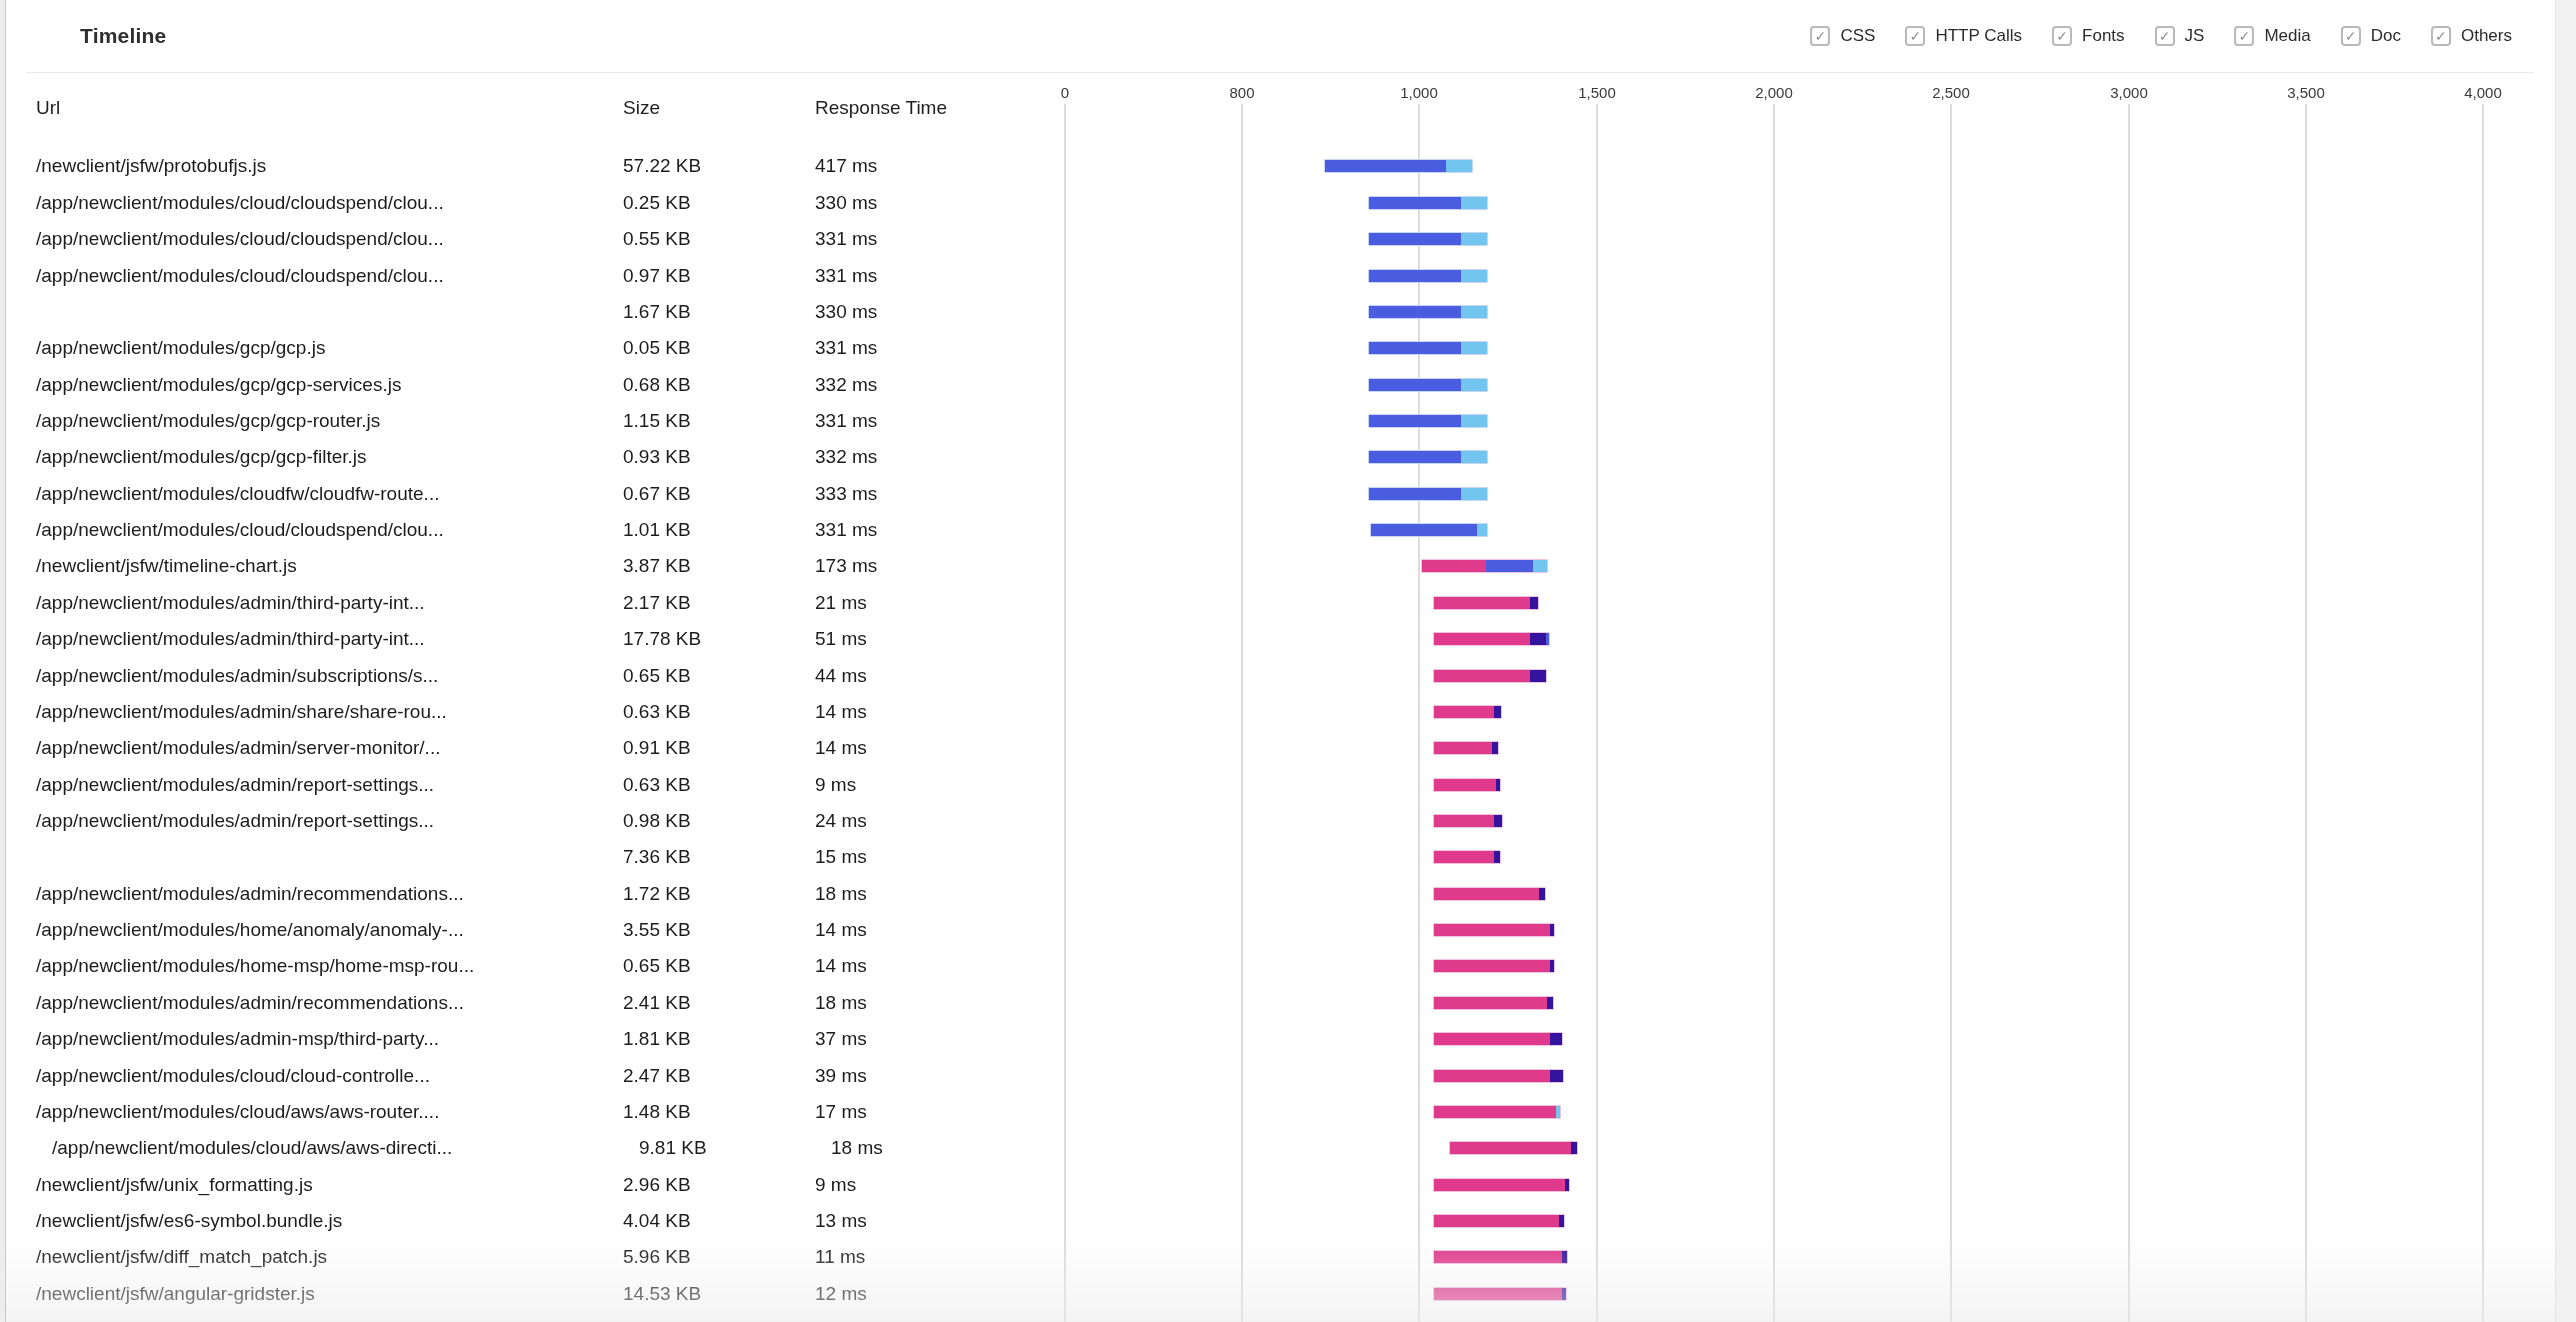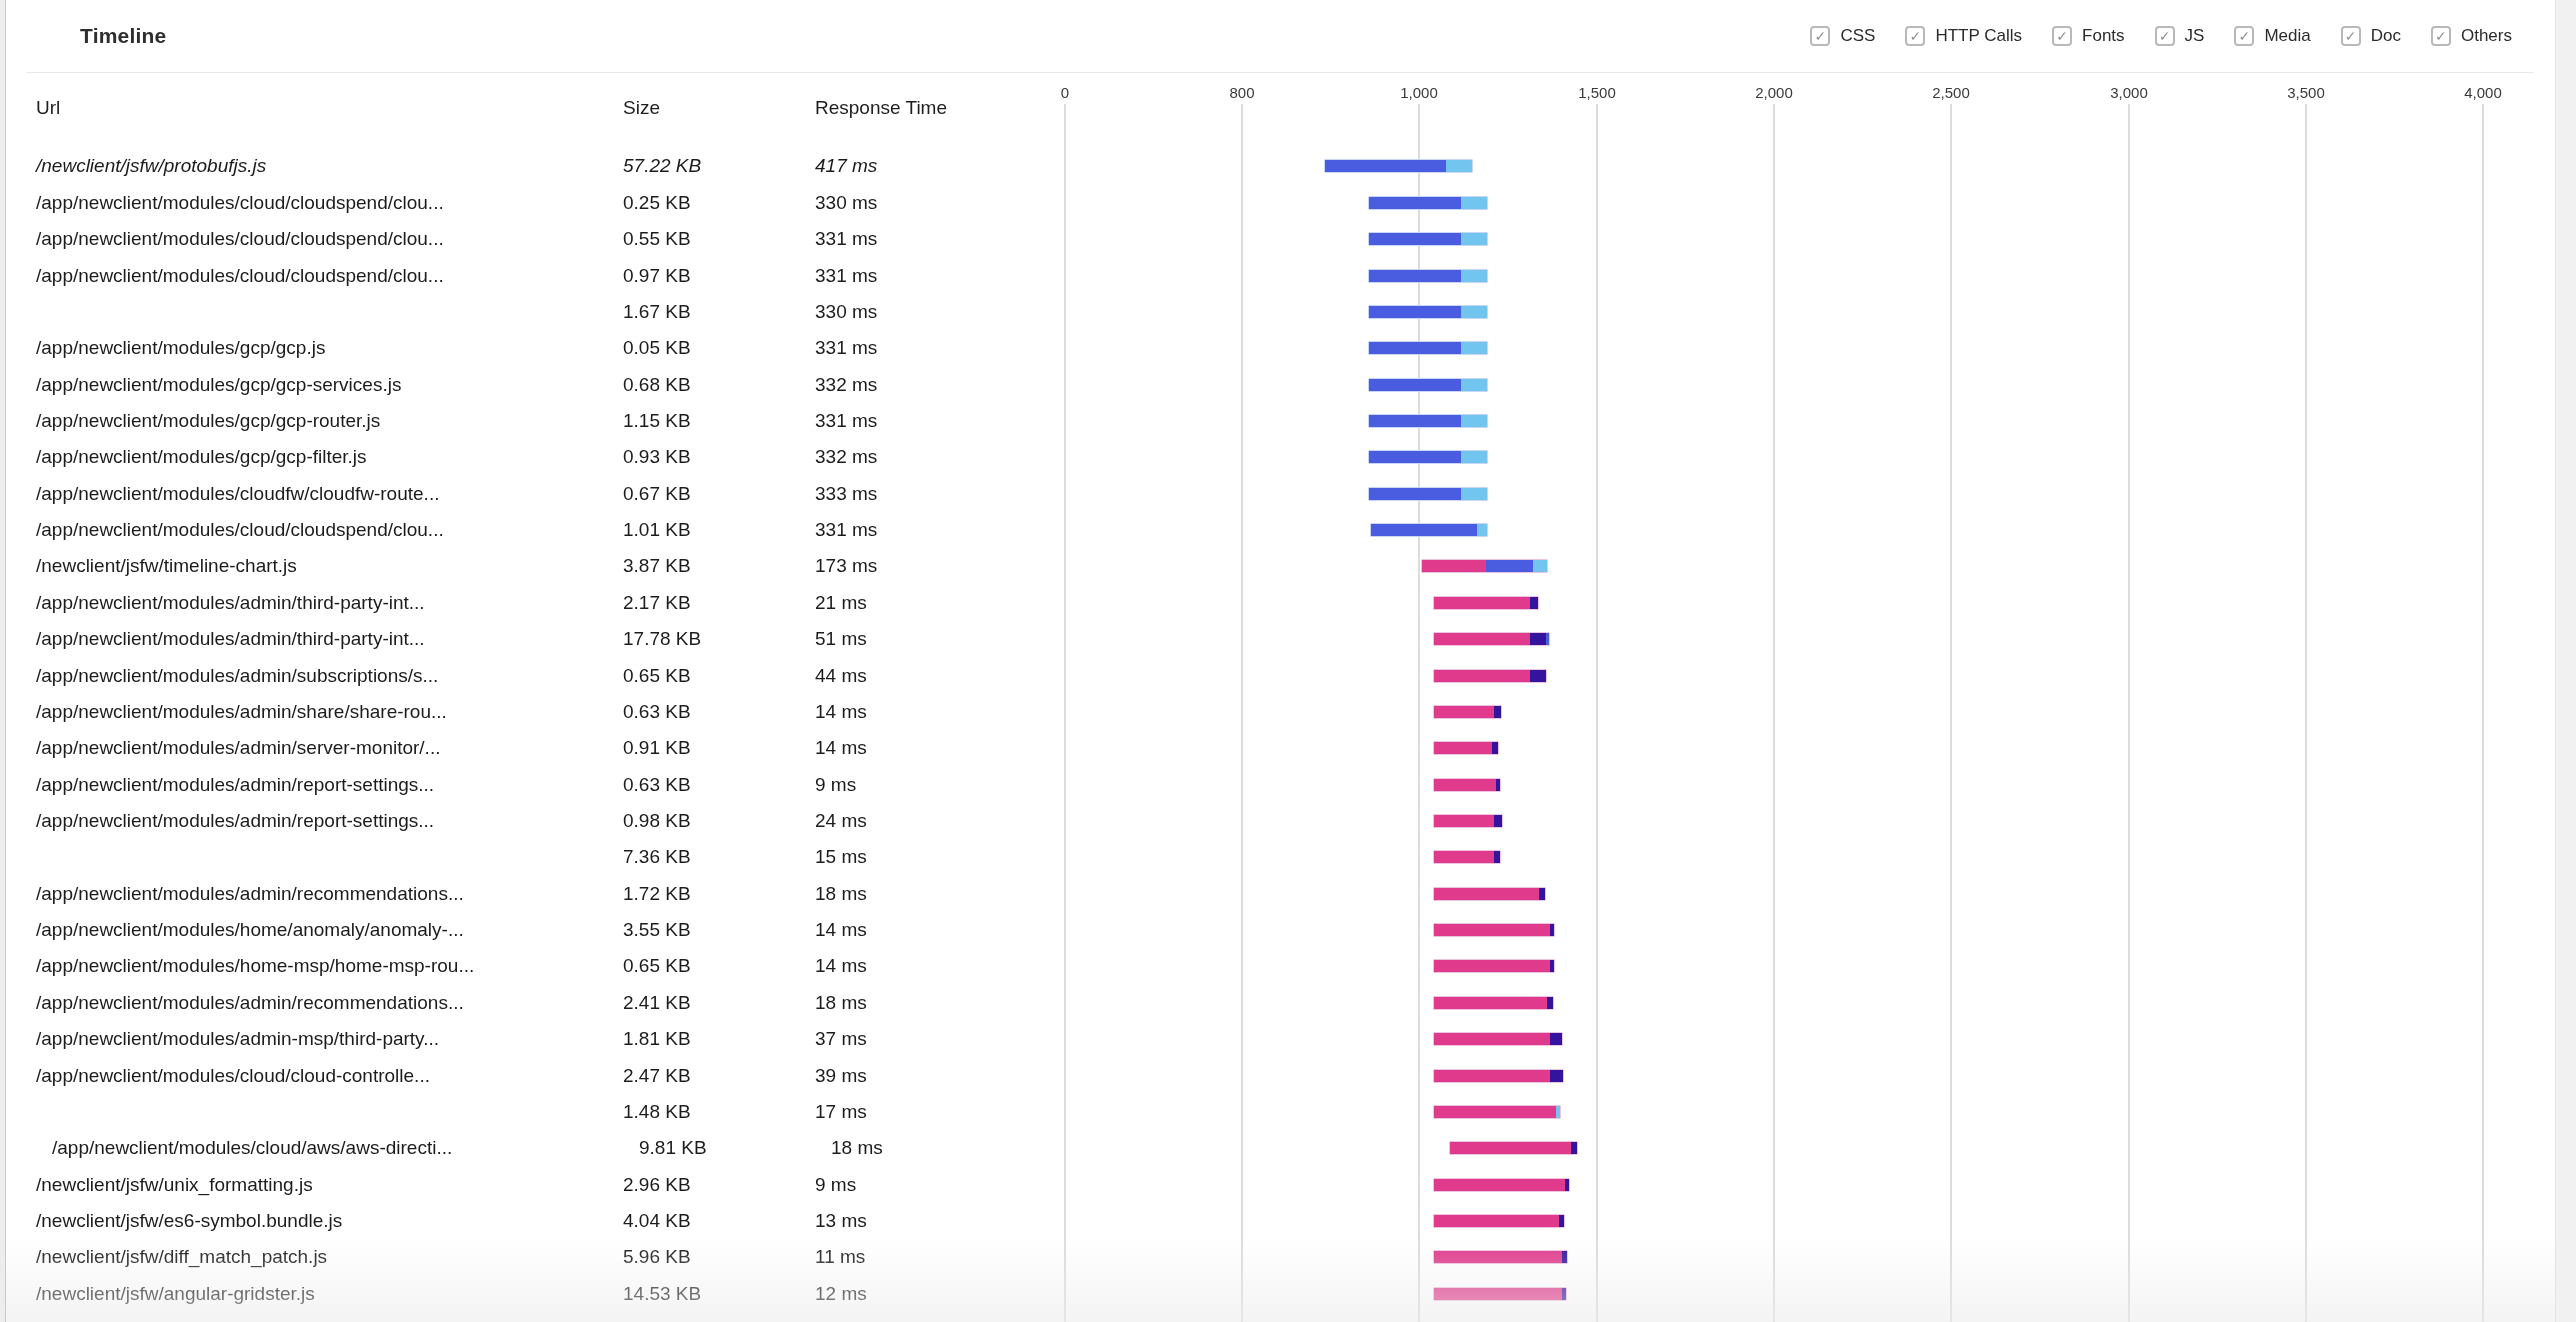--- a/index.html
+++ b/index.html
@@ -90,21 +90,21 @@
     <div class="gridline" style="left: 1241px;"></div>
     <div class="gridline" style="left: 1418px;"></div>
     <div class="gridline" style="left: 1596px;"></div>
     <div class="gridline" style="left: 1773px;"></div>
     <div class="gridline" style="left: 1950px;"></div>
     <div class="gridline" style="left: 2128px;"></div>
     <div class="gridline" style="left: 2305px;"></div>
     <div class="gridline" style="left: 2482px;"></div>
   </div>
 <div id="rows">
-    <div class="row" style="top: 148px; font-style: italic;">
+    <div class="row" style="top: 148px;">
       <span class="cell c-url">/newclient/jsfw/protobufjs.js</span>
       <span class="cell c-size">57.22 KB</span>
       <span class="cell c-time">417 ms</span>
       <div class="bar" style="left: 1324px;">
         <span class="seg" style="width: 121px; background: rgb(74, 92, 224);"></span>
         <span class="seg" style="width: 26px; background: rgb(114, 197, 238);"></span>
       </div>
     </div>
     <div class="row" style="top: 185px;">
       <span class="cell c-url">/app/newclient/modules/cloud/cloudspend/clou...</span>
@@ -325,20 +325,21 @@
     <div class="row" style="top: 1058px;">
       <span class="cell c-url">/app/newclient/modules/cloud/cloud-controlle...</span>
       <span class="cell c-size">2.47 KB</span>
       <span class="cell c-time">39 ms</span>
       <div class="bar pinkish" style="left: 1433px;">
         <span class="seg" style="width: 116px; background: rgb(224, 58, 140);"></span>
         <span class="seg" style="width: 12.8px; background: rgb(50, 20, 158);"></span>
       </div>
     </div>
     <div class="row" style="top: 1094px;">
+      <span class="cell c-url">/app/newclient/modules/cloud/aws/aws-router....</span>
       <span class="cell c-size">1.48 KB</span>
       <span class="cell c-time">17 ms</span>
       <div class="bar pinkish" style="left: 1433px;">
         <span class="seg" style="width: 122px; background: rgb(224, 58, 140);"></span>
         <span class="seg" style="width: 3.9px; background: rgb(114, 197, 238);"></span>
       </div>
     </div>
     <div class="row" style="top: 1130px; margin-left: 16px;">
       <span class="cell c-url">/app/newclient/modules/cloud/aws/aws-directi...</span>
       <span class="cell c-size">9.81 KB</span>

